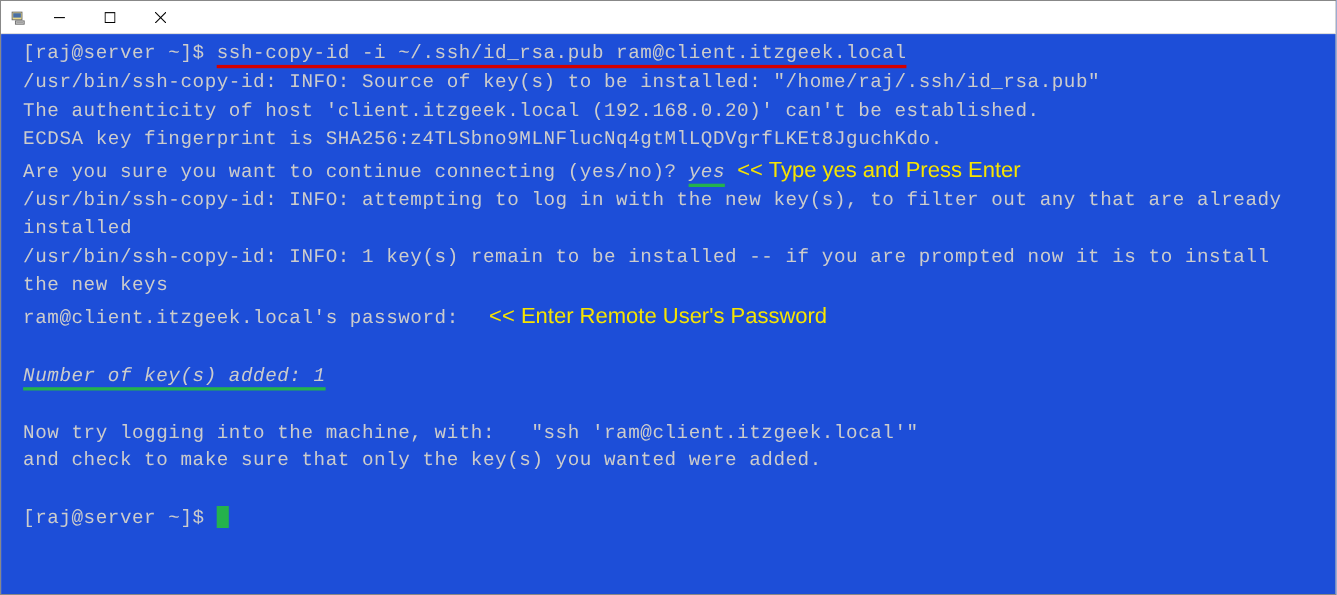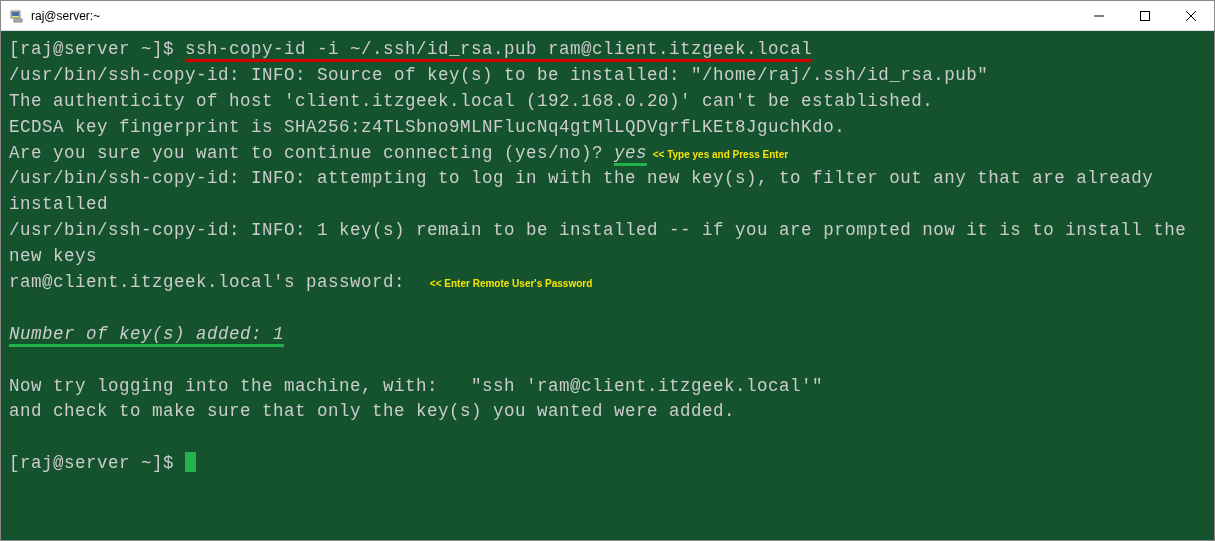--- a/index.html
+++ b/index.html
@@ -48,45 +48,45 @@
       height: 100%;
       display: flex;
       align-items: center;
       justify-content: center;
       cursor: pointer;
       font-size: 10px;
       color: #000;
     }
     .terminal {
       flex: 1;
-      background: #14532d;
-      padding: 6px 8px;
+      background: #1d4ed8;
+      padding: 6px 20px;
       font-family: "Consolas", "Courier New", monospace;
       font-size: 17.5px;
       line-height: 1.48;
       color: #ccc;
       white-space: pre-wrap;
       overflow: hidden;
       letter-spacing: 0.5px;
     }
     .gray { color: #ccc; }
     .underline-red {
       border-bottom: 3px solid #d40000;
       padding-bottom: 0px;
     }
     .underline-green {
       border-bottom: 3px solid #24b24c;
       padding-bottom: 0px;
       font-style: italic;
     }
     .annot-yellow {
       color: #f7e400;
-      font-weight: bold;
+      font-weight: normal;
       font-family: Arial, sans-serif;
-      font-size: 10px;
+      font-size: 20px;
       letter-spacing: 0;
     }
     .cursor {
       display: inline-block;
       width: 11px;
       height: 20px;
       background: #24b24c;
       vertical-align: text-bottom;
       margin-bottom: 1px;
     }
@@ -98,21 +98,20 @@
 <div class="window">
   <div class="titlebar">
     <span class="titlebar-icon">
       <svg width="16" height="16" viewBox="0 0 16 16">
         <rect x="2" y="3" width="9" height="7" fill="#e8d98a" stroke="#666" stroke-width="0.8"></rect>
         <rect x="3" y="4" width="7" height="4" fill="#4a6fa5"></rect>
         <rect x="5" y="11" width="8" height="3" fill="#ccc" stroke="#666" stroke-width="0.8"></rect>
         <line x1="6" y1="12.5" x2="12" y2="12.5" stroke="#888" stroke-width="0.6"></line>
       </svg>
     </span>
-    <span class="titlebar-title">raj@server:~</span>
     <div class="titlebar-controls">
       <div class="titlebar-btn">
         <svg width="10" height="10" viewBox="0 0 10 10">
             <line x1="0" y1="5" x2="10" y2="5" stroke="#000" stroke-width="1"></line>
           </svg>
       </div>
       <div class="titlebar-btn">
         <svg width="10" height="10" viewBox="0 0 10 10">
             <rect x="0.5" y="0.5" width="9" height="9" fill="none" stroke="#000" stroke-width="1"></rect>
           </svg>

